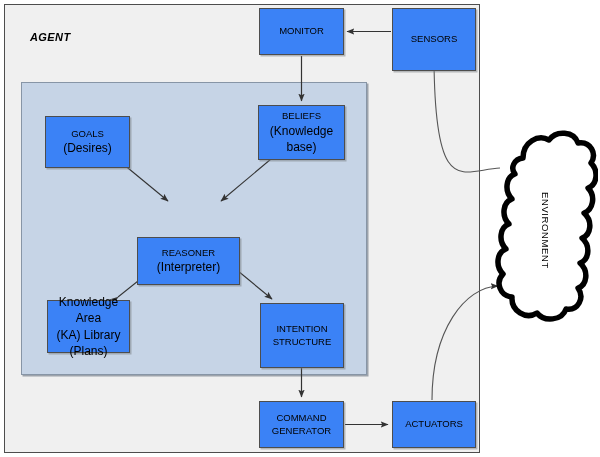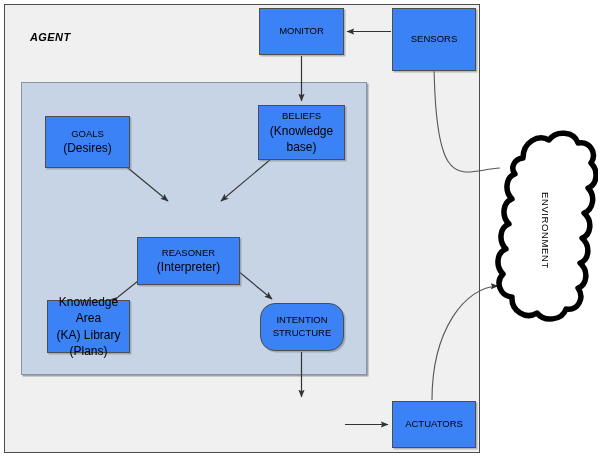--- a/index.html
+++ b/index.html
@@ -36,21 +36,21 @@
   }
   .node .l2{font-size:12px;}
 
   
   .n-monitor  {left:259px;top:8px;  width:85px;height:47px;}
   .n-sensors  {left:392px;top:8px;  width:84px;height:63px;}
   .n-goals    {left:45px; top:116px;width:85px;height:52px;}
   .n-beliefs  {left:258px;top:105px;width:87px;height:55px;}
   .n-reasoner {left:137px;top:205px;width:103px;height:48px;margin-top:32px;}
   .n-ka       {left:47px; top:300px;width:83px;height:53px;}
-  .n-intent   {left:260px;top:303px;width:84px;height:48px;border-radius:15px;}
+  .n-intent   {left:260px;top:303px;width:84px;height:65px;}
   .n-command  {left:259px;top:401px;width:85px;height:47px;}
   .n-actuators{left:392px;top:401px;width:84px;height:47px;}
 
   
   .cloud-wrap{position:absolute;left:492px;top:128px;width:106px;height:204px;}
   .cloud-label{
     position:absolute;left:0;top:0;width:106px;height:204px;
     display:flex;align-items:center;justify-content:center;
     font-size:9.5px;letter-spacing:.6px;color:#000;
     writing-mode:vertical-rl;text-orientation:mixed;
@@ -126,20 +126,24 @@
     <span class="l2">Knowledge Area</span>
     <span class="l2">(KA) Library</span>
     <span class="l2">(Plans)</span>
   </div>
 
   <div class="node n-intent">
     <span>INTENTION</span>
     <span>STRUCTURE</span>
   </div>
 
+  <div class="node n-command">
+    <span>COMMAND</span>
+    <span>GENERATOR</span>
+  </div>
 
   <div class="node n-actuators">
     <span>ACTUATORS</span>
   </div>
 
   <div class="cloud-wrap">
     <svg width="106" height="204" viewBox="0 0 106 204">
       <path d="M31,30
                C31,14 46,6 57,12
                C64,2 82,3 86,15

